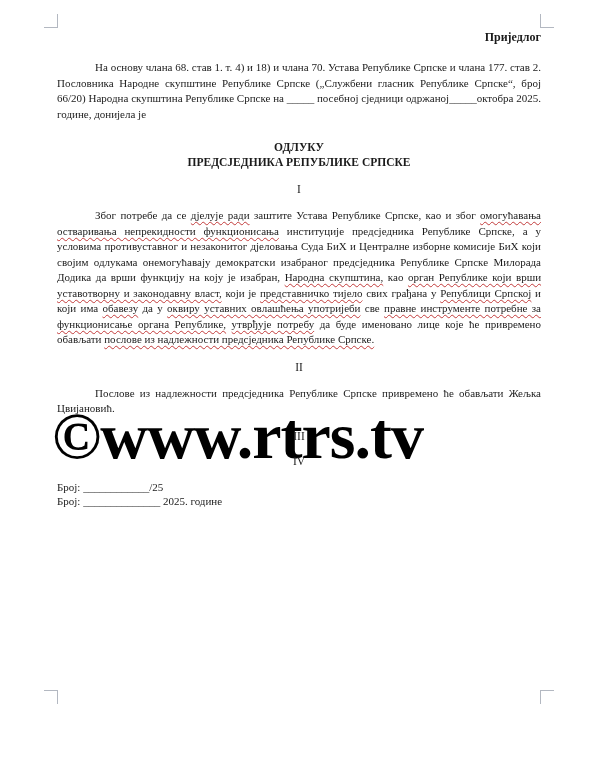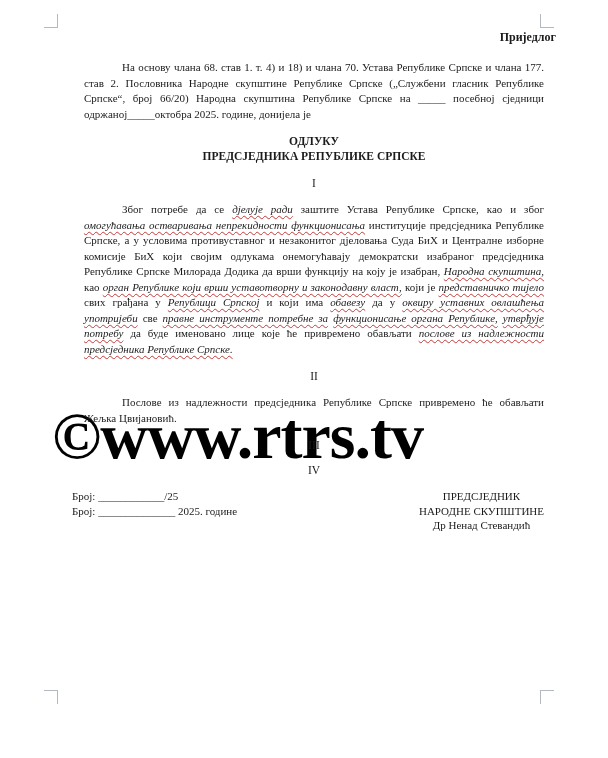--- a/index.html
+++ b/index.html
@@ -20,58 +20,57 @@
     font-family: Liberation Serif, serif;
     font-weight: bold;
     font-size: 66px;
     letter-spacing: -1px;
     color: #000000;
     white-space: nowrap;
     user-select: none;
   }
   .content {
     position: absolute;
-    left: 72px;
+    left: 57px;
     top: 30px;
     width: 484px;
     z-index: 1;
   }
   .tag {
     text-align: right;
     font-weight: bold;
     font-size: 12px;
     margin-bottom: 15px;
   }
   .para {
-    margin: 12px;
+    margin: 0;
     font-size: 11px;
     line-height: 15.5px;
     text-align: justify;
     text-indent: 38px;
   }
   .title {
     text-align: center;
     font-weight: bold;
     font-size: 11.5px;
     line-height: 15px;
-    margin-top: 7px;
+    margin-top: 18px;
   }
   .numeral {
     text-align: center;
     font-size: 11.5px;
     margin: 13px 0;
   }
   .sq {
     text-decoration: underline;
     text-decoration-style: wavy;
     text-decoration-color: #c23b3b;
     text-decoration-thickness: 1px;
     text-underline-offset: 2px;
     text-decoration-skip-ink: none;
-    font-style: italic;
   }
   .footer {
     display: flex;
     justify-content: space-between;
     align-items: flex-start;
     font-size: 11px;
     line-height: 14.5px;
   }
   .footer-right { text-align: center; padding-right: 12px; }
   .crop { position: absolute; width: 13px; height: 13px; z-index: 2; }
@@ -111,21 +110,16 @@
 
     <div class="numeral">III</div>
 
     <div class="numeral">IV</div>
 
     <div class="footer">
       <div class="footer-left">
         <div><span>Број:</span> <span>____________</span><span>/25</span></div>
         <div><span>Број:</span> <span>______________</span> <span>2025. године</span></div>
       </div>
-      <div class="footer-right">
-        <div>ПРЕДСЈЕДНИК</div>
-        <div>НАРОДНЕ СКУПШТИНЕ</div>
-        <div>Др Ненад Стевандић</div>
-      </div>
     </div>
 
   </div>
 </div>
 
 </body></html>

